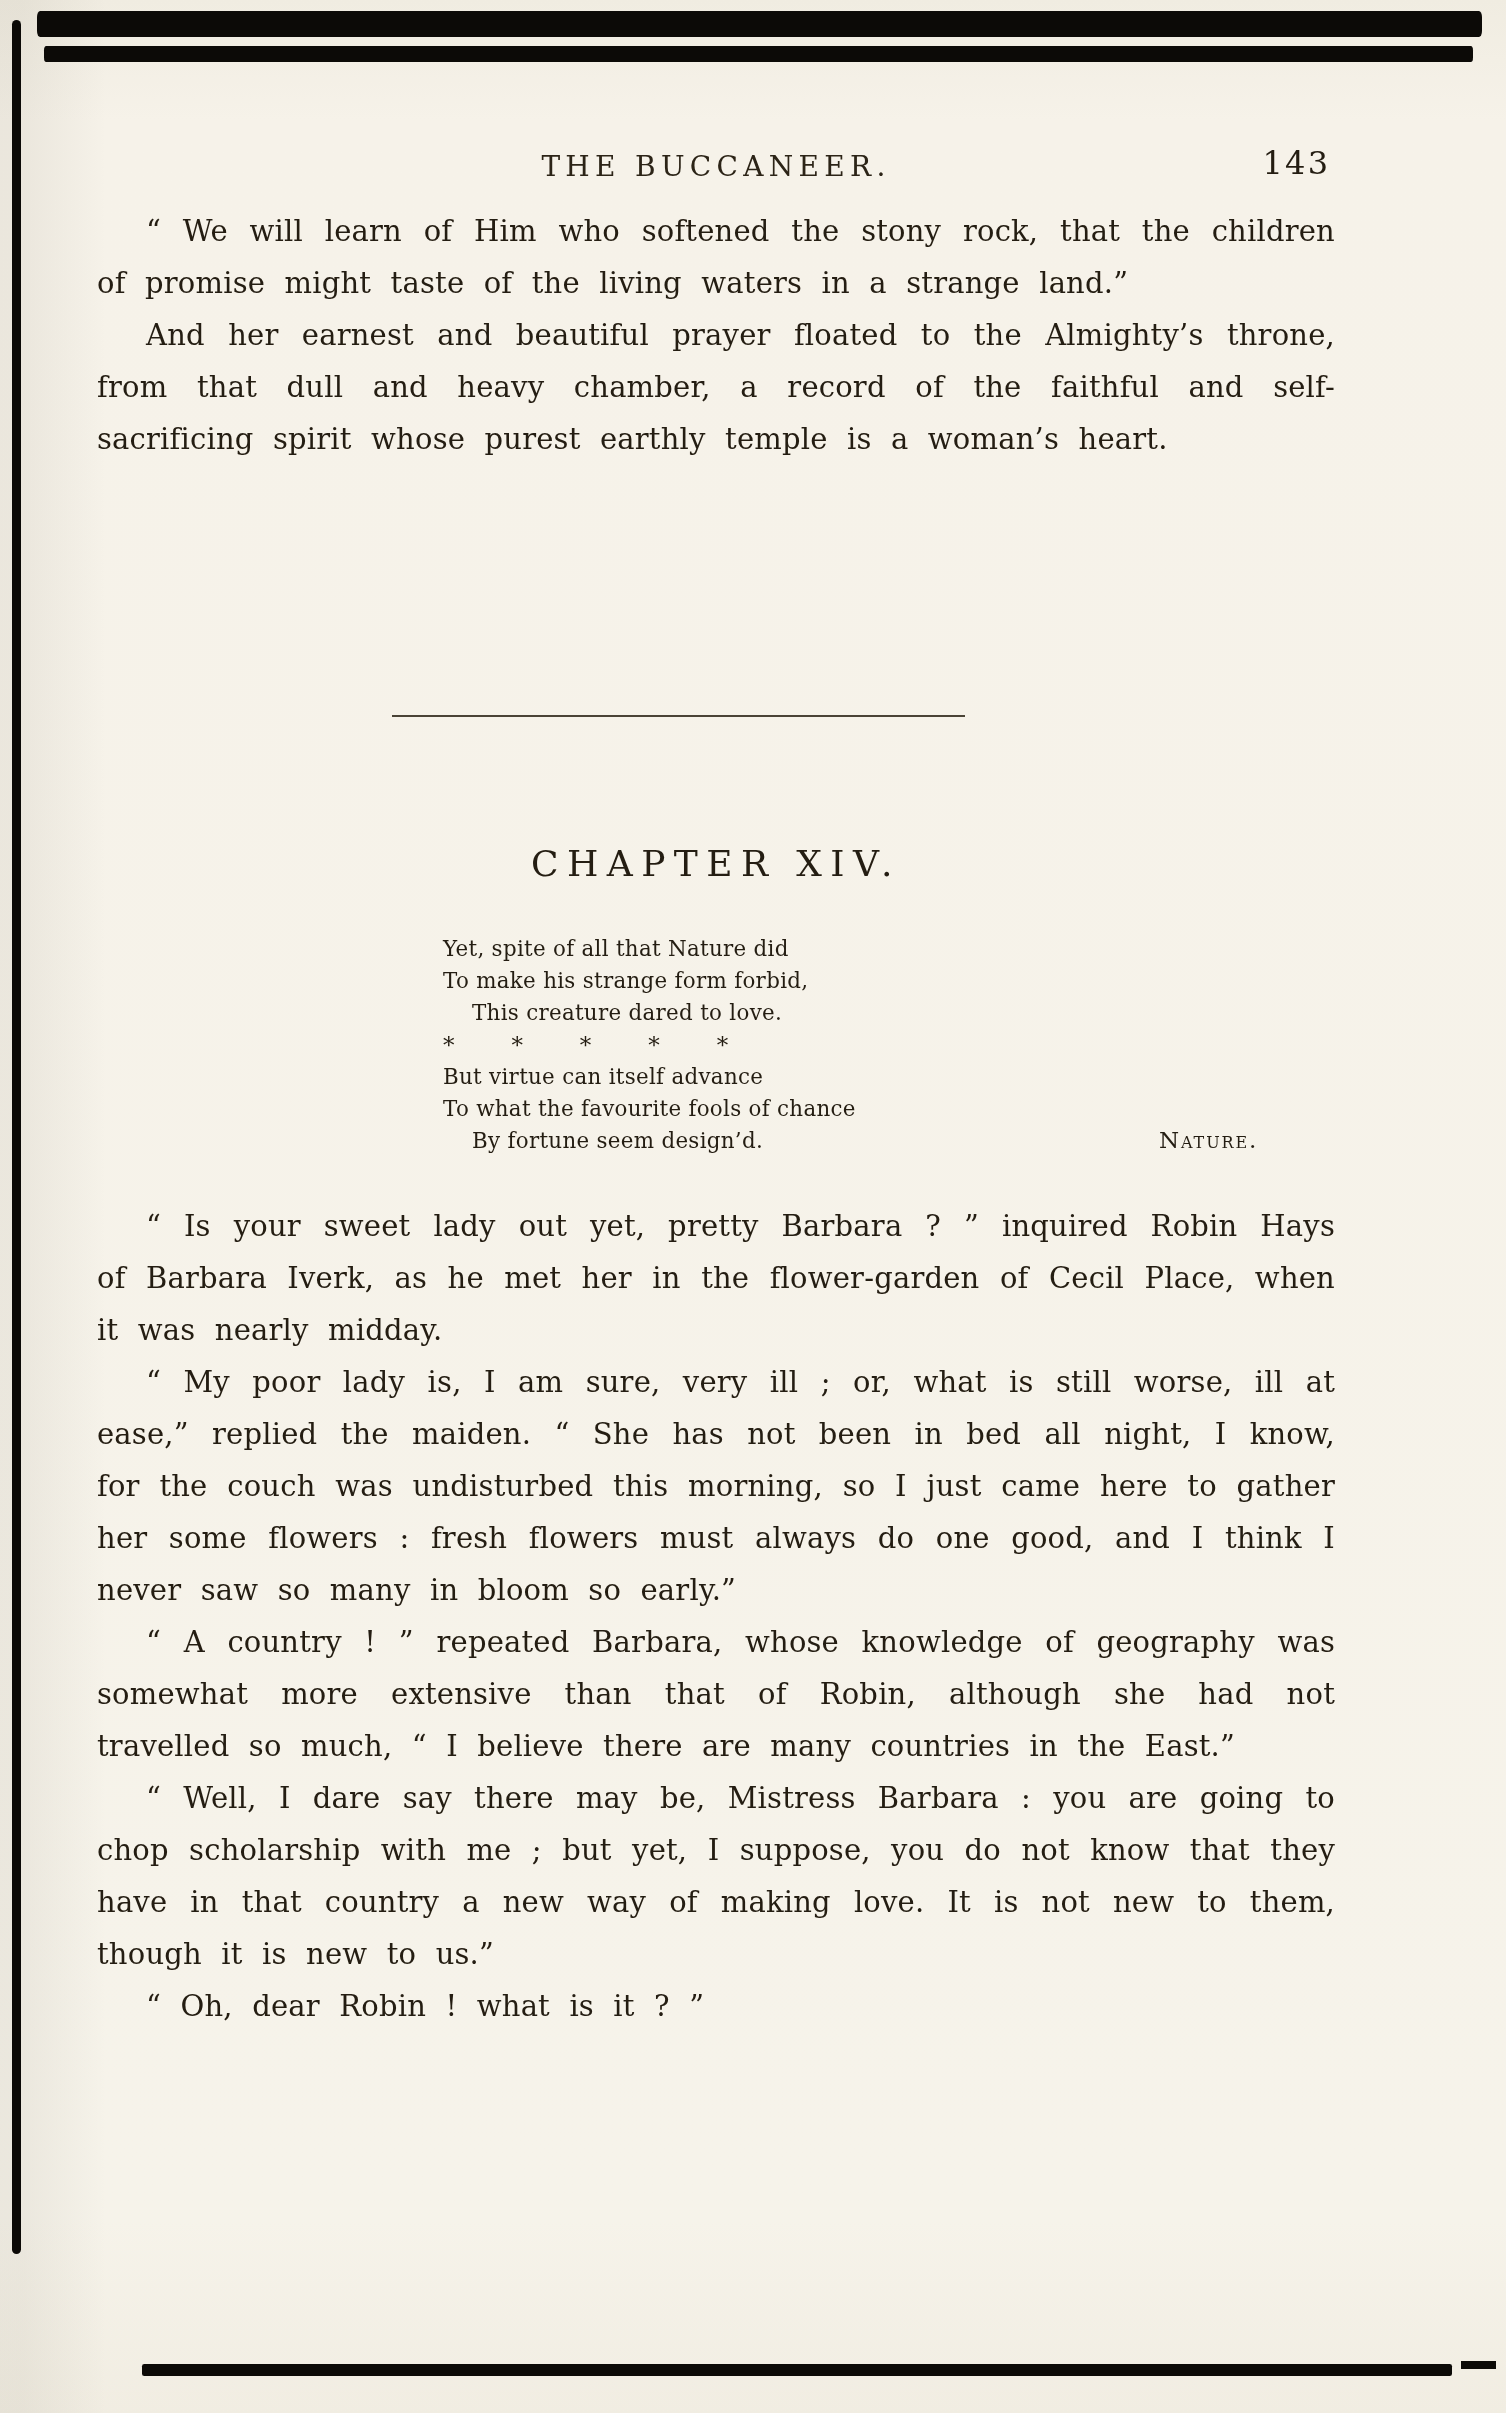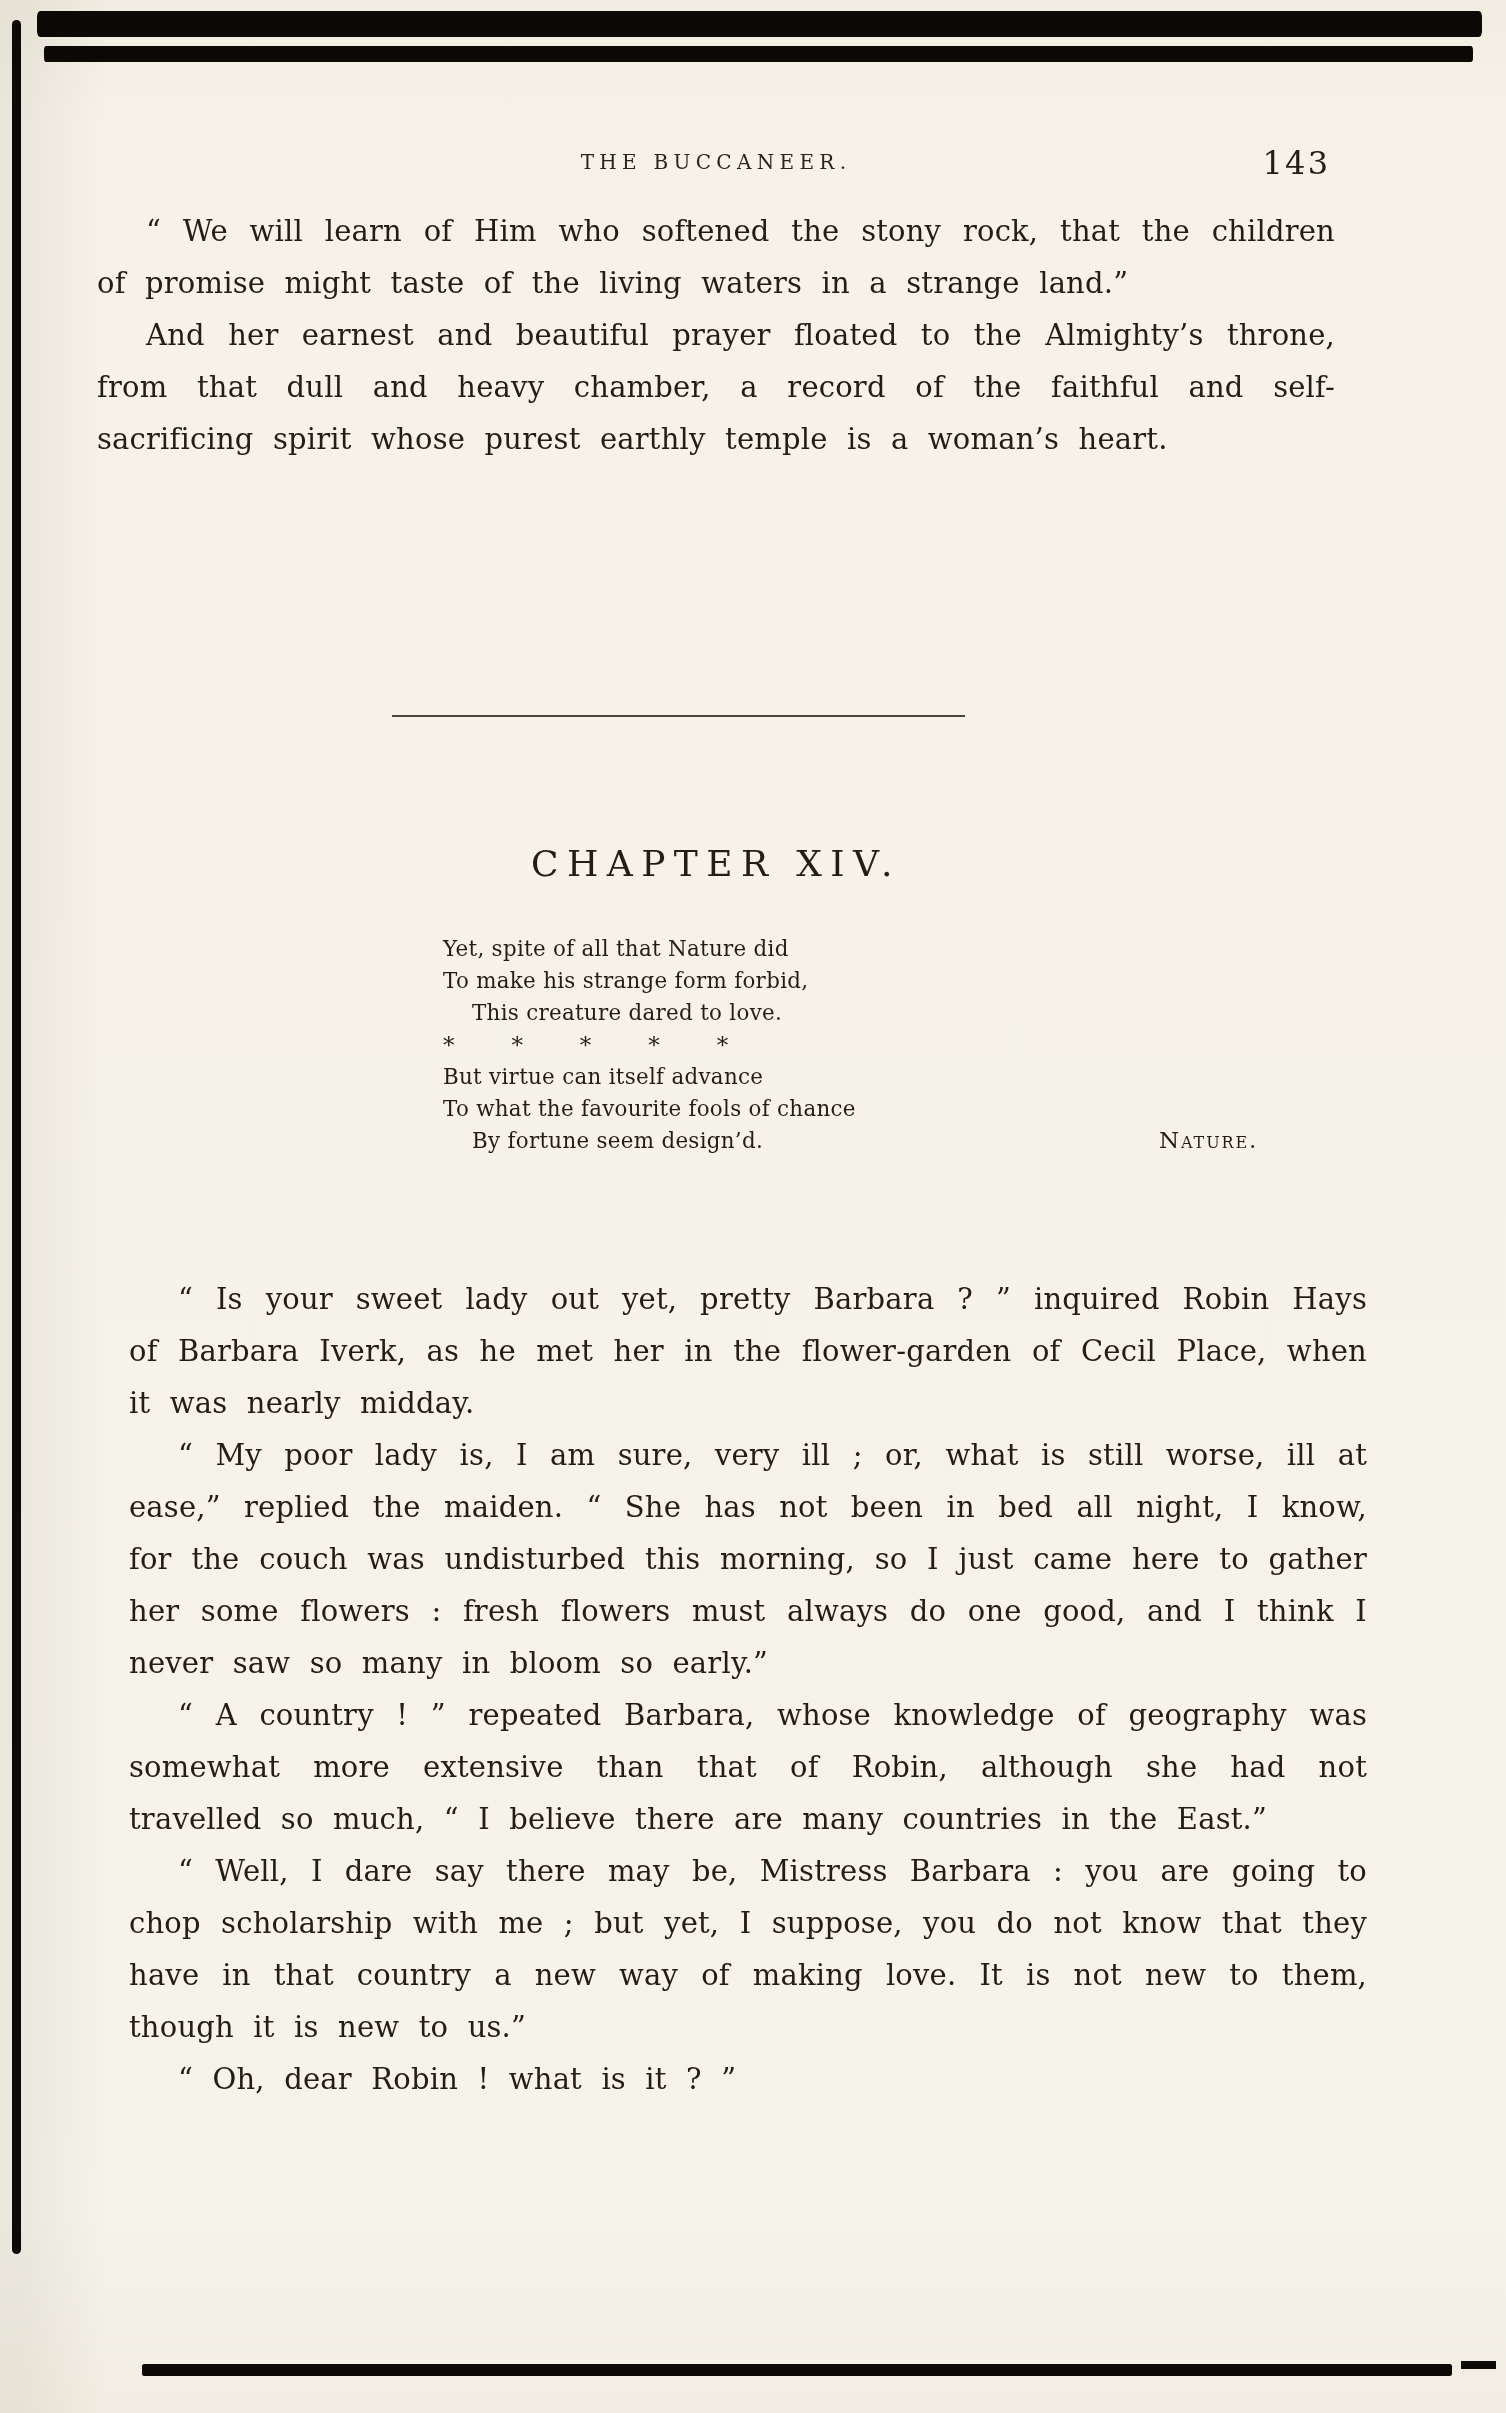--- a/index.html
+++ b/index.html
@@ -24,39 +24,39 @@
   .top-rule-thick  { left: 37px;  top: 10.7px;   width: 1445px; height: 26px; border-radius: 3.1px / 6.1px; }
   .top-rule-thin   { left: 44px;  top: 46px;   width: 1429px; height: 16px; border-radius: 2.3px / 4.6px; }
   .left-margin-line{ left: 12.2px;  top: 20px;   width: 9.2px;   height: 2234px; border-radius: 4.6px; }
   .bottom-rule     { left: 142px; top: 2364px; width: 1310px; height: 11.5px; border-radius: 2.3px; }
   .bottom-rule-dash{ left: 1461px;top: 2361px; width: 35px;   height: 7.6px; }
 
   
   .page-header { position: absolute; left: 97px; top: 150px; width: 1238px; height: 49px; }
   .running-title {
     display: block; text-align: center;
-    font-size: 20px; letter-spacing: 5.3px; color: #2c2417;
+    font-size: 28px; letter-spacing: 5.3px; color: #2c2417;
   }
   .page-number {
     position: absolute; right: 4.6px; top: -6.1px;
     font-size: 32px; letter-spacing: 2.3px; color: #241d12;
   }
 
   
   .body-par {
     font-size: 29px;
     line-height: 52px;
     text-align: justify;
     text-indent: 49px;
     word-spacing: 10px;
     letter-spacing: 0.2px;
     color: #241d12;
   }
   .intro     { position: absolute; left: 97px; top: 205px;  width: 1238px; }
-  .main-text { position: absolute; left: 97px; top: 1273px; width: 1238px; margin-left: 32px; }
+  .main-text { position: absolute; left: 97px; top: 1200px; width: 1238px; }
 
   .chapter-divider-rule {
     position: absolute; left: 392px; top: 715px;
     width: 573px; height: 2.3px; background: #4a4336;
   }
 
   .chapter-heading {
     position: absolute; left: 97px; top: 843px; width: 1238px;
     text-align: center;
     font-size: 36px; font-weight: 400; letter-spacing: 8.4px;

